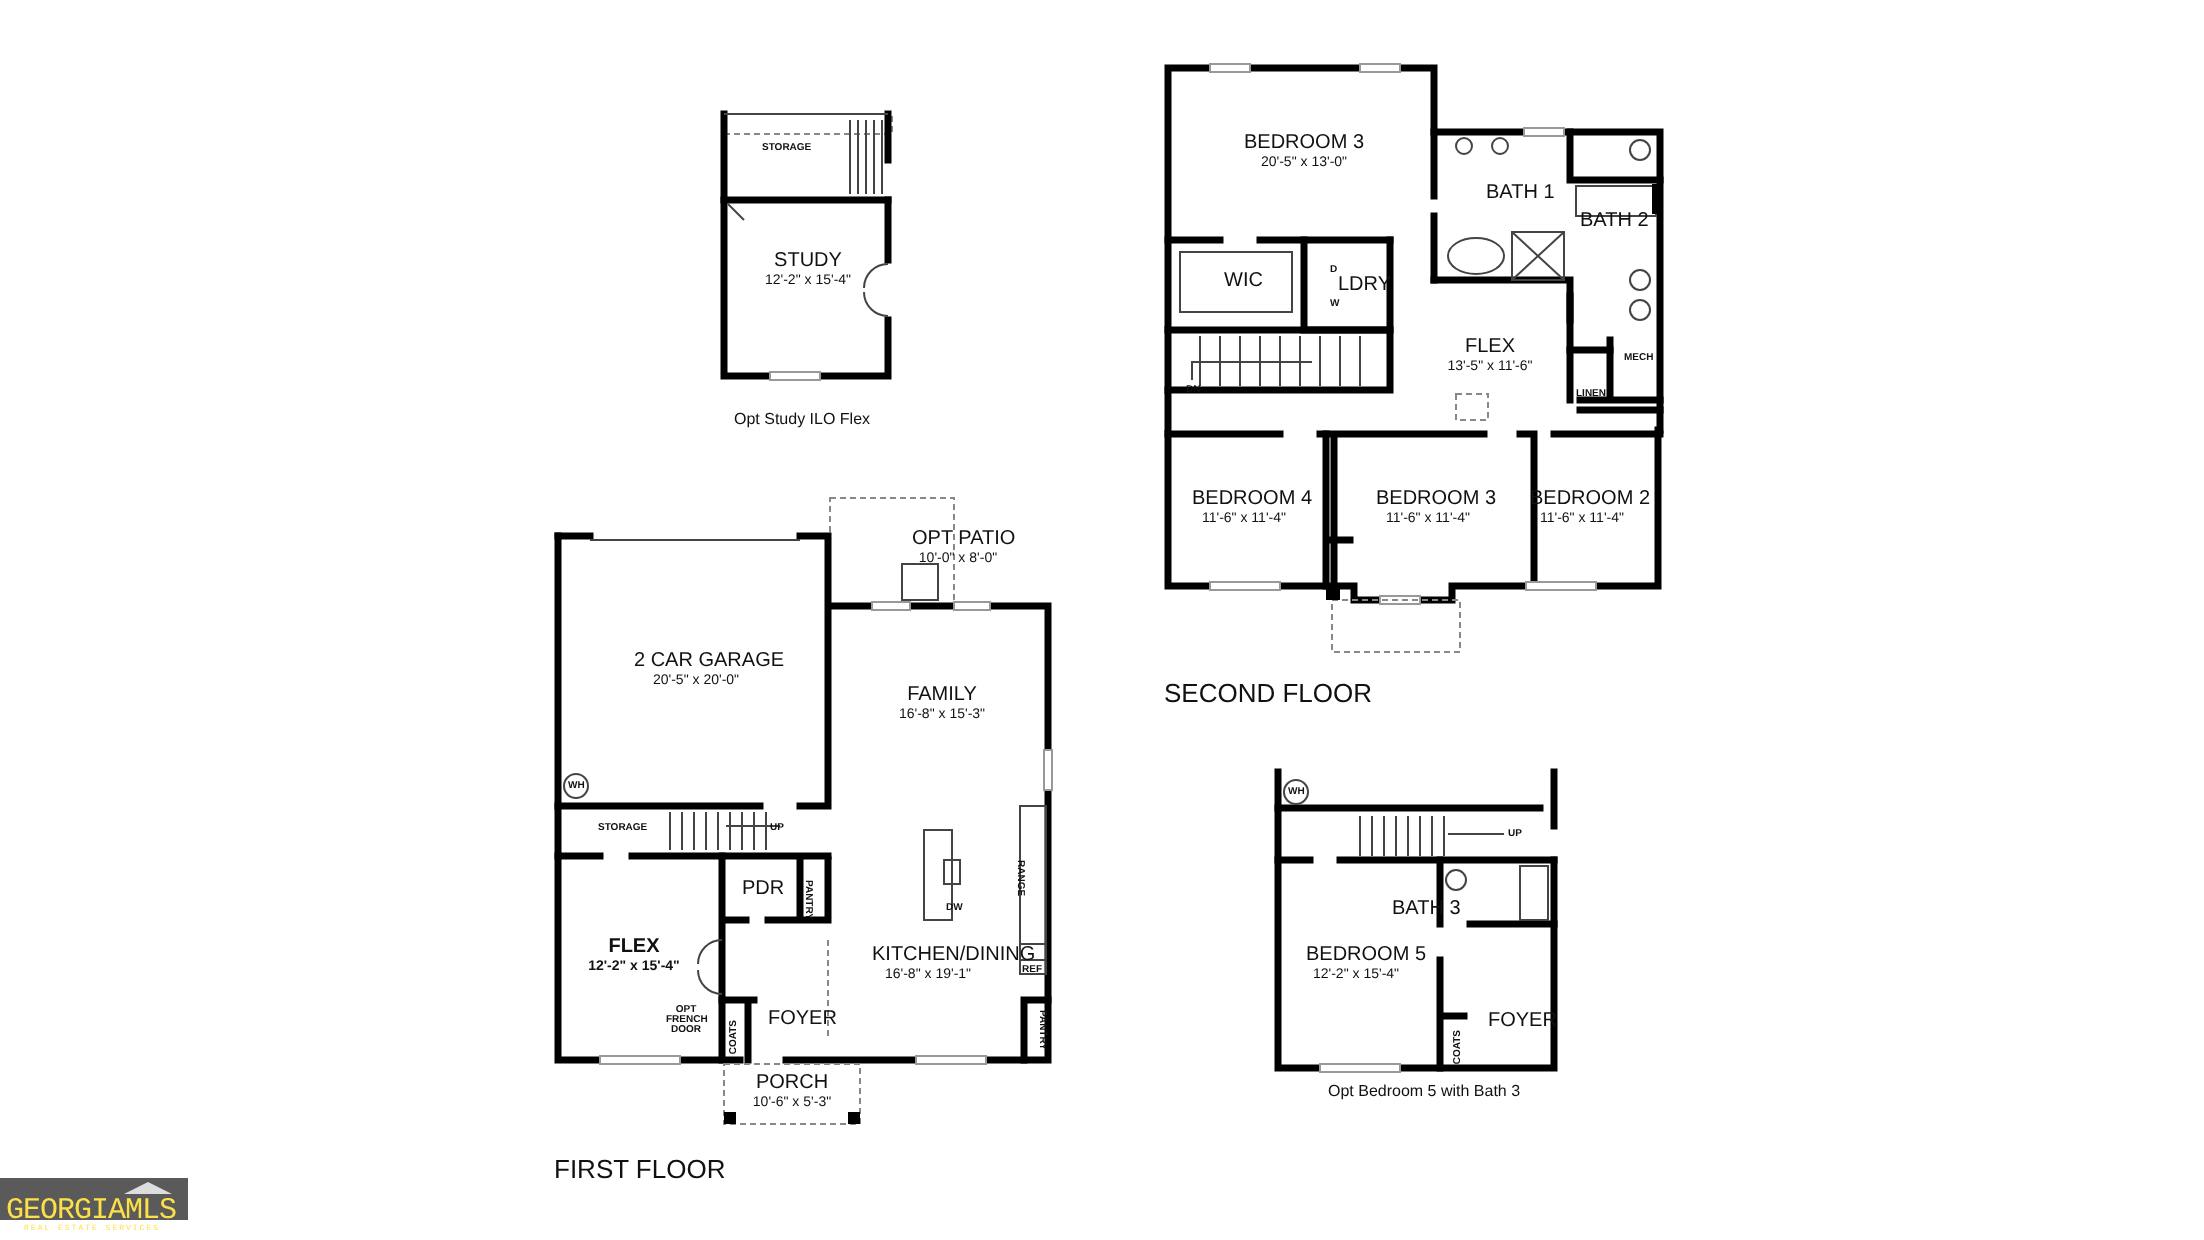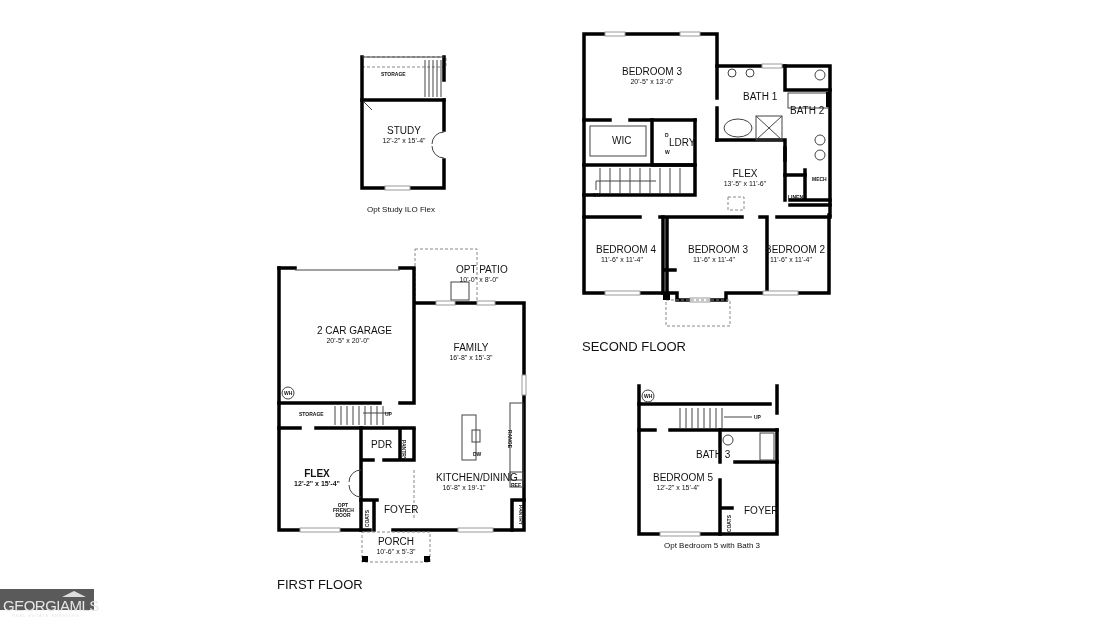--- a/index.html
+++ b/index.html
@@ -8,21 +8,21 @@
   .wall { stroke:#000; stroke-width:3.5; fill:none; stroke-linecap:square; }
   .thin { stroke:#444; stroke-width:1; fill:none; }
   .dash { stroke:#888; stroke-width:1; fill:none; stroke-dasharray:3 2; }
   .win { stroke:#999; stroke-width:1; fill:#fff; }
   .lbl { position:absolute; text-align:center; white-space:nowrap; line-height:1; }
   .room { font-size:10px; }
   .dim { font-size:7px; display:block; margin-top:1px; }
   .tiny { font-size:5px; font-weight:bold; }
   .caption { font-size:8px; }
   .floor-title { font-size:13px; font-weight:normal; }
-  .logo { position:absolute; left:0; top:589px; width:94px; height:21px; background:#5a5a5a; color:#e5e5e5; }
+  .logo { position:absolute; left:0; top:589px; width:94px; height:21px; background:#5a5a5a; color:#fde047;font-family:Liberation Mono, monospace; }
   .logo .main { position:absolute; left:3px; top:8px; font-size:15px; letter-spacing:-0.5px; }
   .logo .sub { position:absolute; left:12px; top:24px; font-size:4px; letter-spacing:1px; }
   .logo .roof { position:absolute; left:62px; top:2px; width:0; height:0; border-left:12px solid transparent; border-right:12px solid transparent; border-bottom:6px solid #ddd; }
 </style>
 </head>
 <body>
 
 <svg class="plan" viewBox="0 0 1102 620">
 
   <g>

